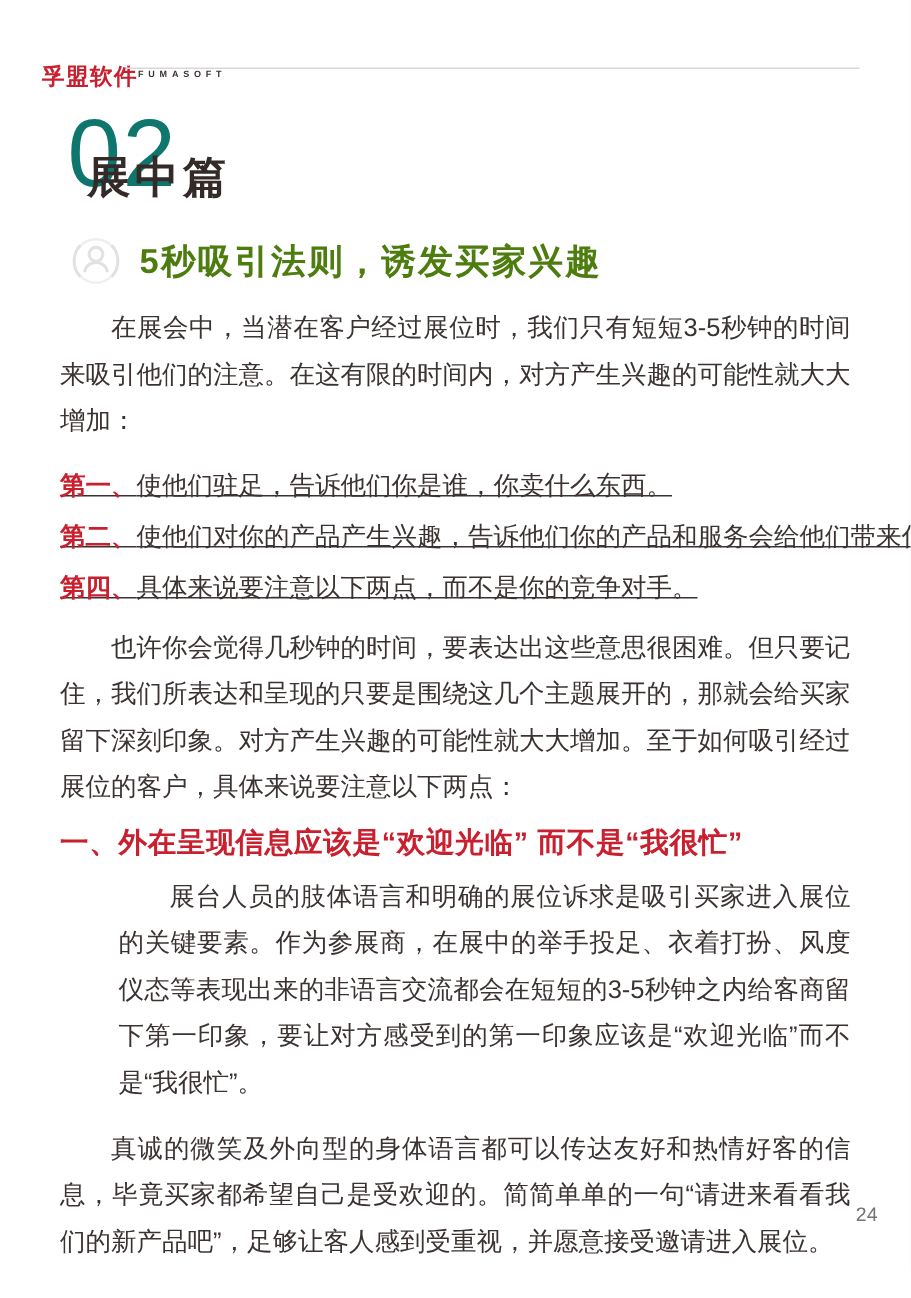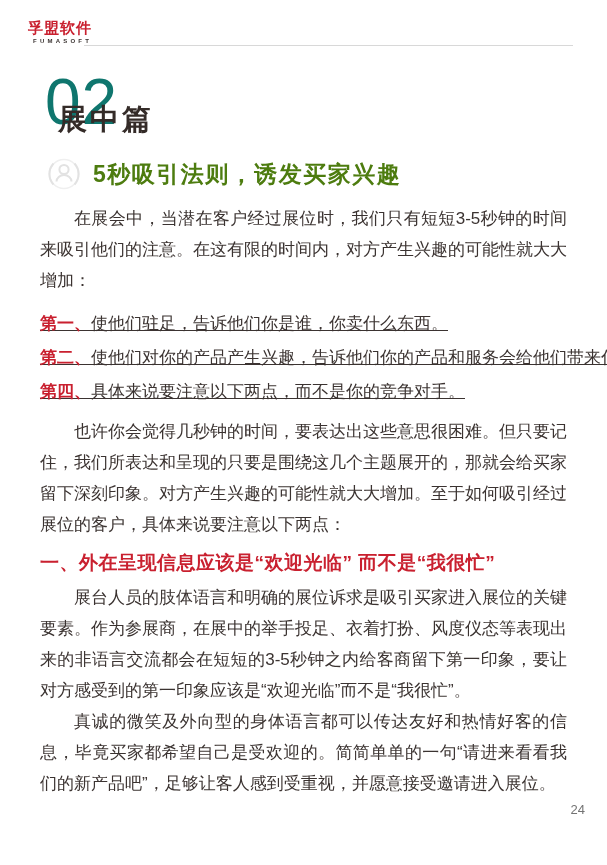--- a/index.html
+++ b/index.html
@@ -10,22 +10,22 @@
   }
   .page {
     position: relative;
     width: 607px; height: 865px;
     background: #ffffff;
     overflow: hidden;
   }
 
   
   .logo {
-    position: absolute; left: 28px; top: 20px;
-    display: flex; flex-direction: column; align-items: flex-end;
+    position: absolute; left: 28px; top: 44px;
+    display: flex; flex-direction: row; align-items: flex-start;
   }
   .logo-cn {
     color: #c9202f; font-size: 15px; font-weight: 800;
     letter-spacing: 1px; line-height: 15px;
   }
   .logo-en {
     color: #3a3331; font-size: 6px; font-weight: 700;
     letter-spacing: 3.2px; margin-top: 3px; line-height: 6px;
   }
   .header-rule {
@@ -68,22 +68,22 @@
   .points { margin-top: 11px; text-decoration: underline; }
   .point { line-height: 34px; white-space: nowrap; }
   .point-label { color: #c9202f; font-weight: 800; }
   .para-mid { margin-top: 7px; }
   .subheading {
     margin-top: 9px;
     color: #c9202f; font-size: 19px; font-weight: 800;
     line-height: 28px; letter-spacing: 0.5px;
     text-indent: 0; text-align: left; white-space: nowrap;
   }
-  .para-b1 { margin-top: 5px; }
-  .para-b2 { }
+  .para-b1 { margin-top: 5px; margin-left: 39px; }
+  .para-b2 { margin-top: 13px; }
 
   
   .page-number {
     position: absolute; right: 22px; top: 802px;
     color: #737373; font-size: 13px;
   }
 </style>
 </head>
 <body>
 

